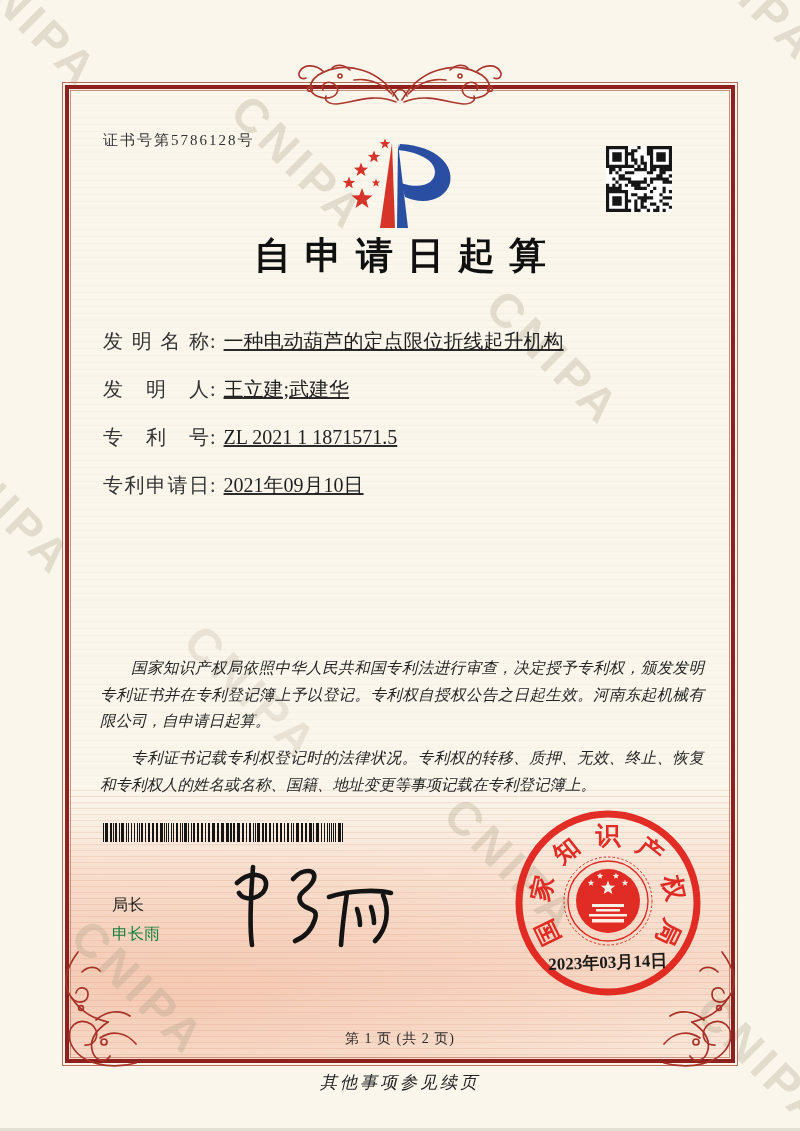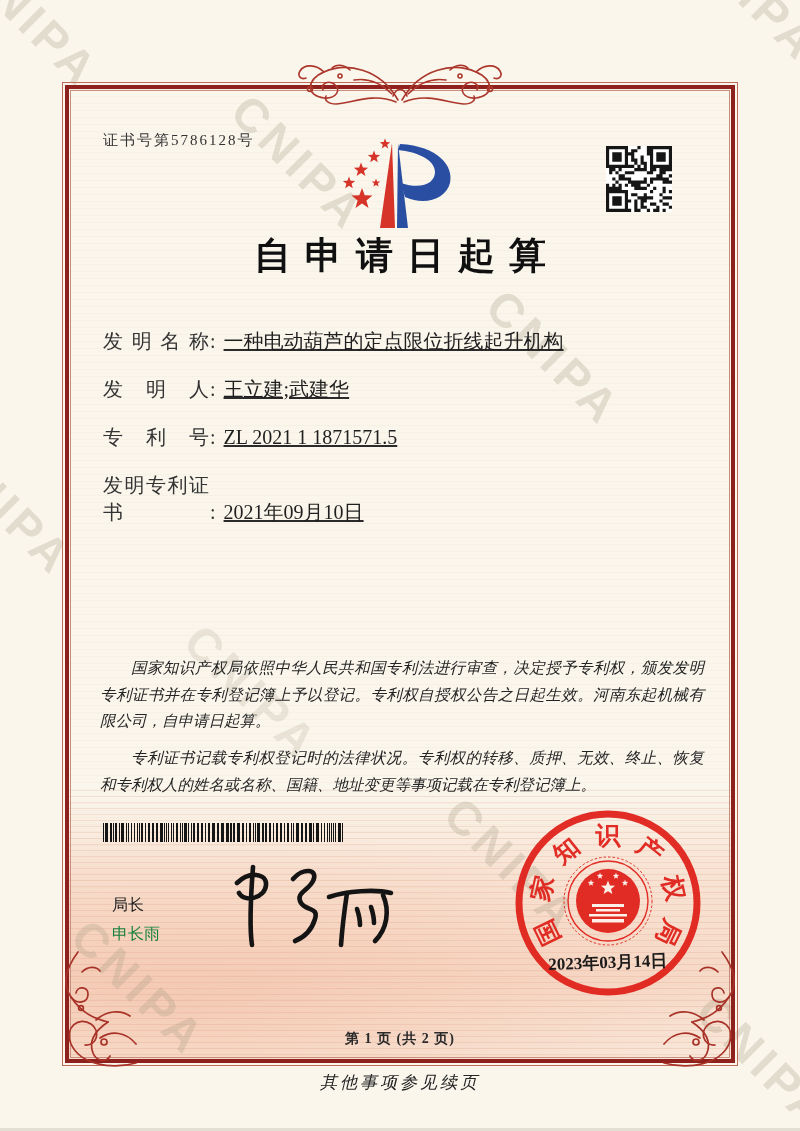--- a/index.html
+++ b/index.html
@@ -60,21 +60,21 @@
   }
   .body-text p{margin:0 0 10px 0;text-indent:2em;}
   
   .barcode{position:absolute;left:103px;top:823px;width:246px;height:19px;z-index:4;display:flex;align-items:stretch;}
   .director-label{position:absolute;left:112px;top:895px;font-size:16px;z-index:4;color:#1c1c1c;}
   .director-name{position:absolute;left:112px;top:924px;font-size:16px;z-index:4;color:#15803d;}
   .signature{position:absolute;left:225px;top:853px;z-index:4;}
   .seal{position:absolute;left:511px;top:806px;z-index:5;opacity:.95;}
   .seal text{font-family:"Liberation Serif","DejaVu Serif",serif;}
   
-  .page-info{position:absolute;left:65px;top:1030px;width:670px;text-align:center;font-size:14px;color:#2a2a2a;z-index:4;letter-spacing:1px;font-weight:bold;}
+  .page-info{position:absolute;left:65px;top:1030px;width:670px;text-align:center;font-size:14px;color:#2a2a2a;z-index:4;letter-spacing:1px;}
   .cont-note{position:absolute;left:0;top:1071px;width:800px;text-align:center;font-size:17px;font-style:italic;color:#242424;z-index:4;letter-spacing:3px;}
   .ornament{position:absolute;z-index:4;pointer-events:none;}
 </style>
 </head>
 <body>
 
 <div class="interior-lines"></div>
 <div class="pink-zone"></div>
 <div class="bottom-edge"></div>
 
@@ -161,21 +161,21 @@
   <div class="frow">
     <span class="flabel">发明名称</span><span class="fcolon">:</span><span class="fvalue">一种电动葫芦的定点限位折线起升机构</span>
   </div>
   <div class="frow">
     <span class="flabel">发明人</span><span class="fcolon">:</span><span class="fvalue">王立建;武建华</span>
   </div>
   <div class="frow">
     <span class="flabel">专利号</span><span class="fcolon">:</span><span class="fvalue">ZL 2021 1 1871571.5</span>
   </div>
   <div class="frow">
-    <span class="flabel">发明专利证书</span><span class="fcolon">:</span><span class="fvalue">2021年09月10日</span>
+    <span class="flabel">专利申请日</span><span class="fcolon">:</span><span class="fvalue">2021年09月10日</span>
   </div>
 </div>
 
 <div class="body-text">
   <p>国家知识产权局依照中华人民共和国专利法进行审查，决定授予专利权，颁发发明专利证书并在专利登记簿上予以登记。专利权自授权公告之日起生效。河南东起机械有限公司，自申请日起算。</p>
   <p>专利证书记载专利权登记时的法律状况。专利权的转移、质押、无效、终止、恢复和专利权人的姓名或名称、国籍、地址变更等事项记载在专利登记簿上。</p>
 </div>
 
 <div class="barcode">
     <span style="display: inline-block; width: 1px; margin-right: 1px; background: rgb(21, 21, 21);"></span>

